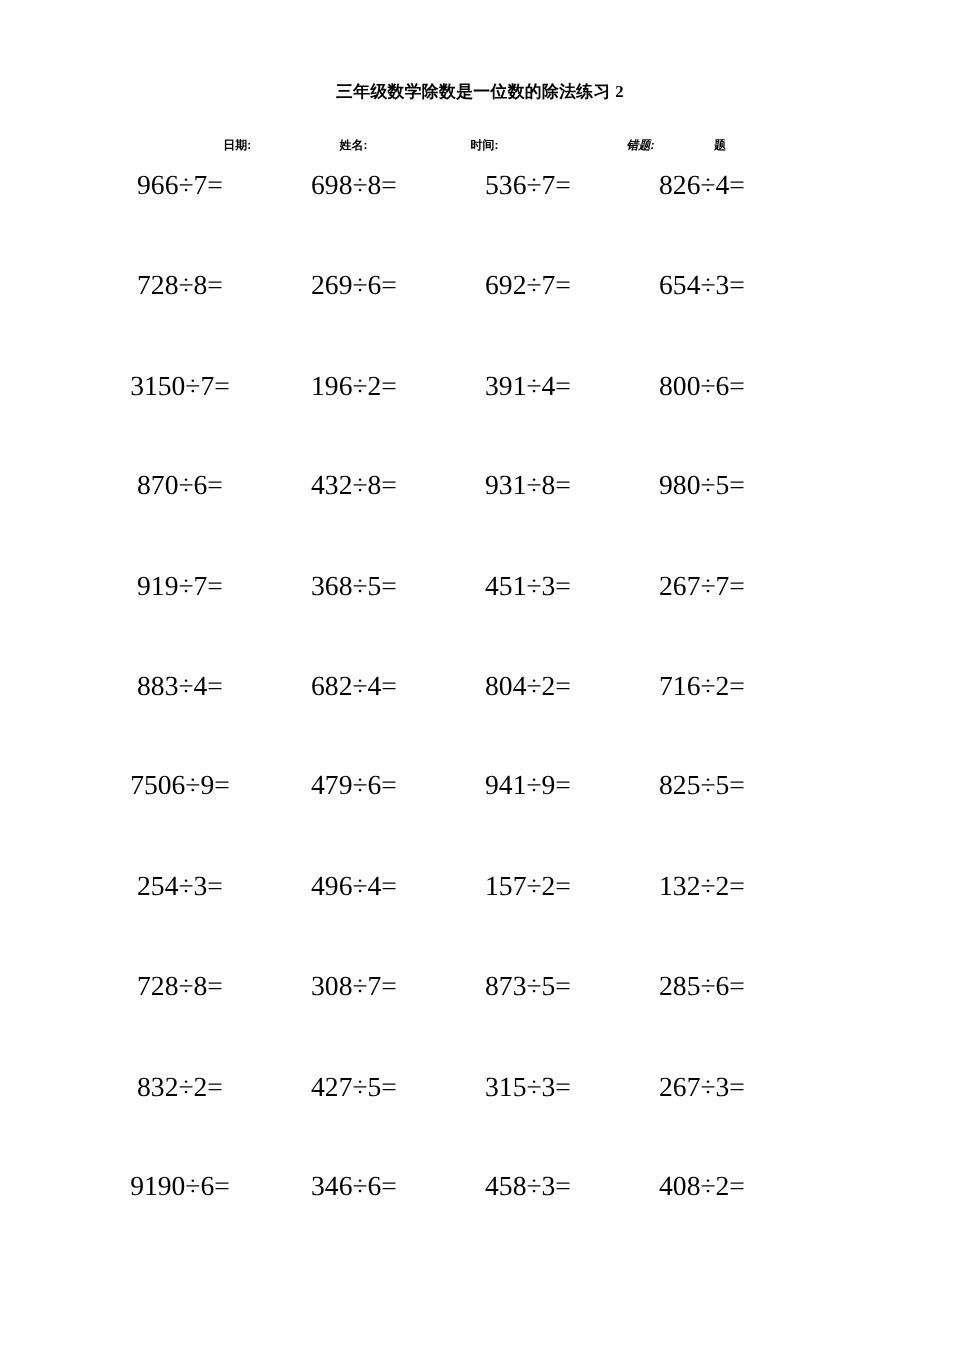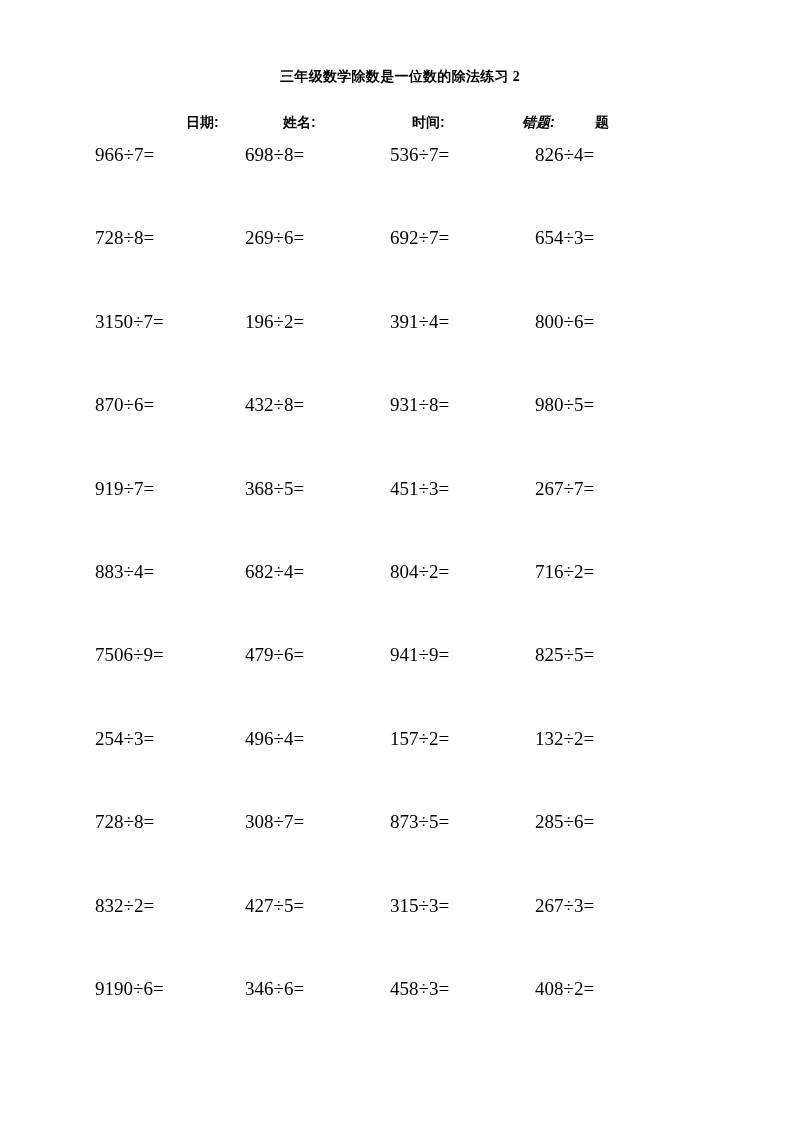--- a/index.html
+++ b/index.html
@@ -28,53 +28,53 @@
     letter-spacing: 0.3px;
     white-space: nowrap;
   }
   .meta-row {
     position: absolute;
     top: 114px;
     left: 0;
     width: 800px;
     height: 22px;
     font-family: "Liberation Sans", "DejaVu Sans", sans-serif;
-    font-size: 14px;
+    font-size: 10px;
     font-weight: bold;
   }
   .meta-item {
     position: absolute;
     white-space: nowrap;
     top: 0;
   }
   .meta-date  { left: 186px; }
   .meta-name  { left: 283px; }
-  .meta-time  { left: 412px; }
+  .meta-time  { left: 392px; }
   .meta-wrong { left: 522px; font-style: italic; }
   .meta-unit  { left: 595px; }
 
   .problems {
     position: absolute;
     top: 143px;
     left: 0;
     width: 800px;
   }
   .prob-row {
     position: relative;
     height: 83.4px;
   }
   .prob-cell {
     position: absolute;
     top: 0;
     height: 24px;
     line-height: 24px;
-    font-size: 19px;
+    font-size: 23px;
     font-family: "Liberation Serif", "DejaVu Serif", serif;
     white-space: nowrap;
-    text-align: left;
+    text-align: center;
   }
   .prob-col-0 { left: 95px;  width: 110px; }
   .prob-col-1 { left: 245px; width: 100px; }
   .prob-col-2 { left: 390px; width: 100px; }
   .prob-col-3 { left: 535px; width: 100px; }
 
   .watermark {
     position: absolute;
     left: 495px;
     top: 1062px;

